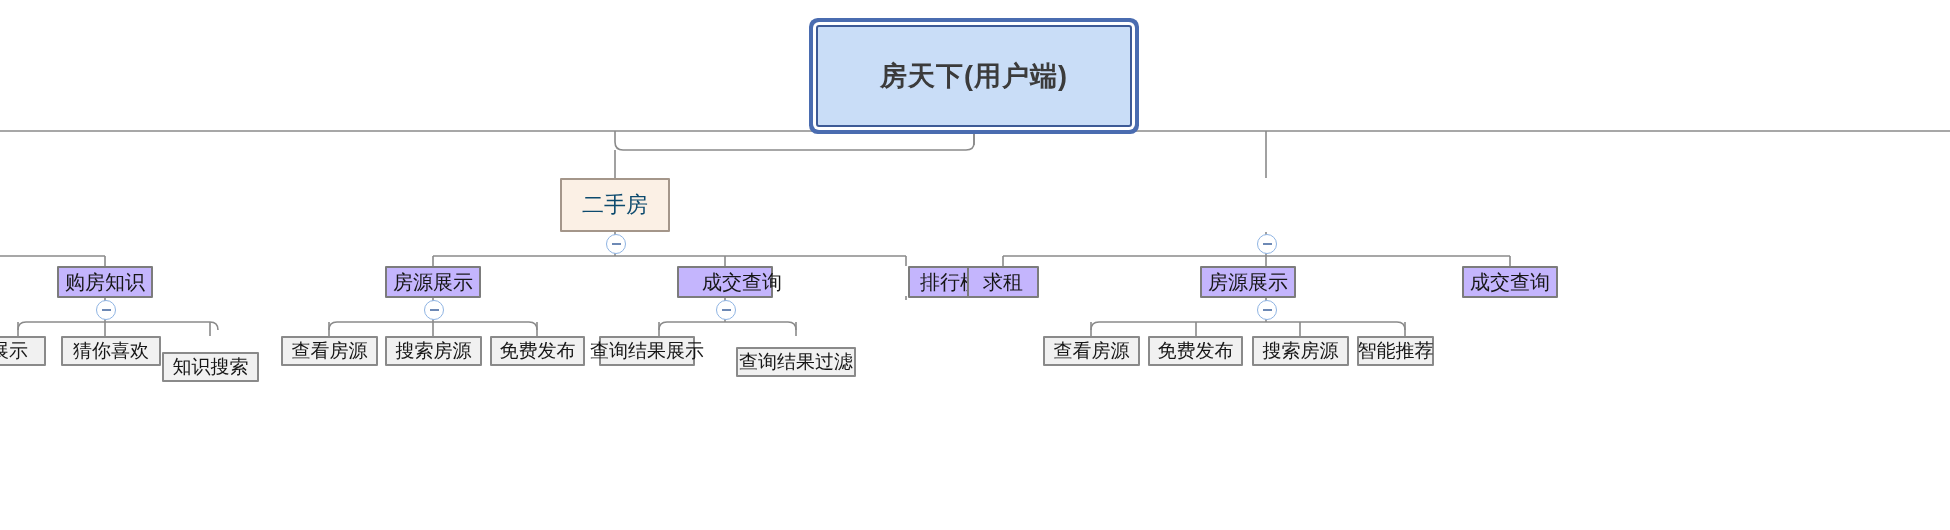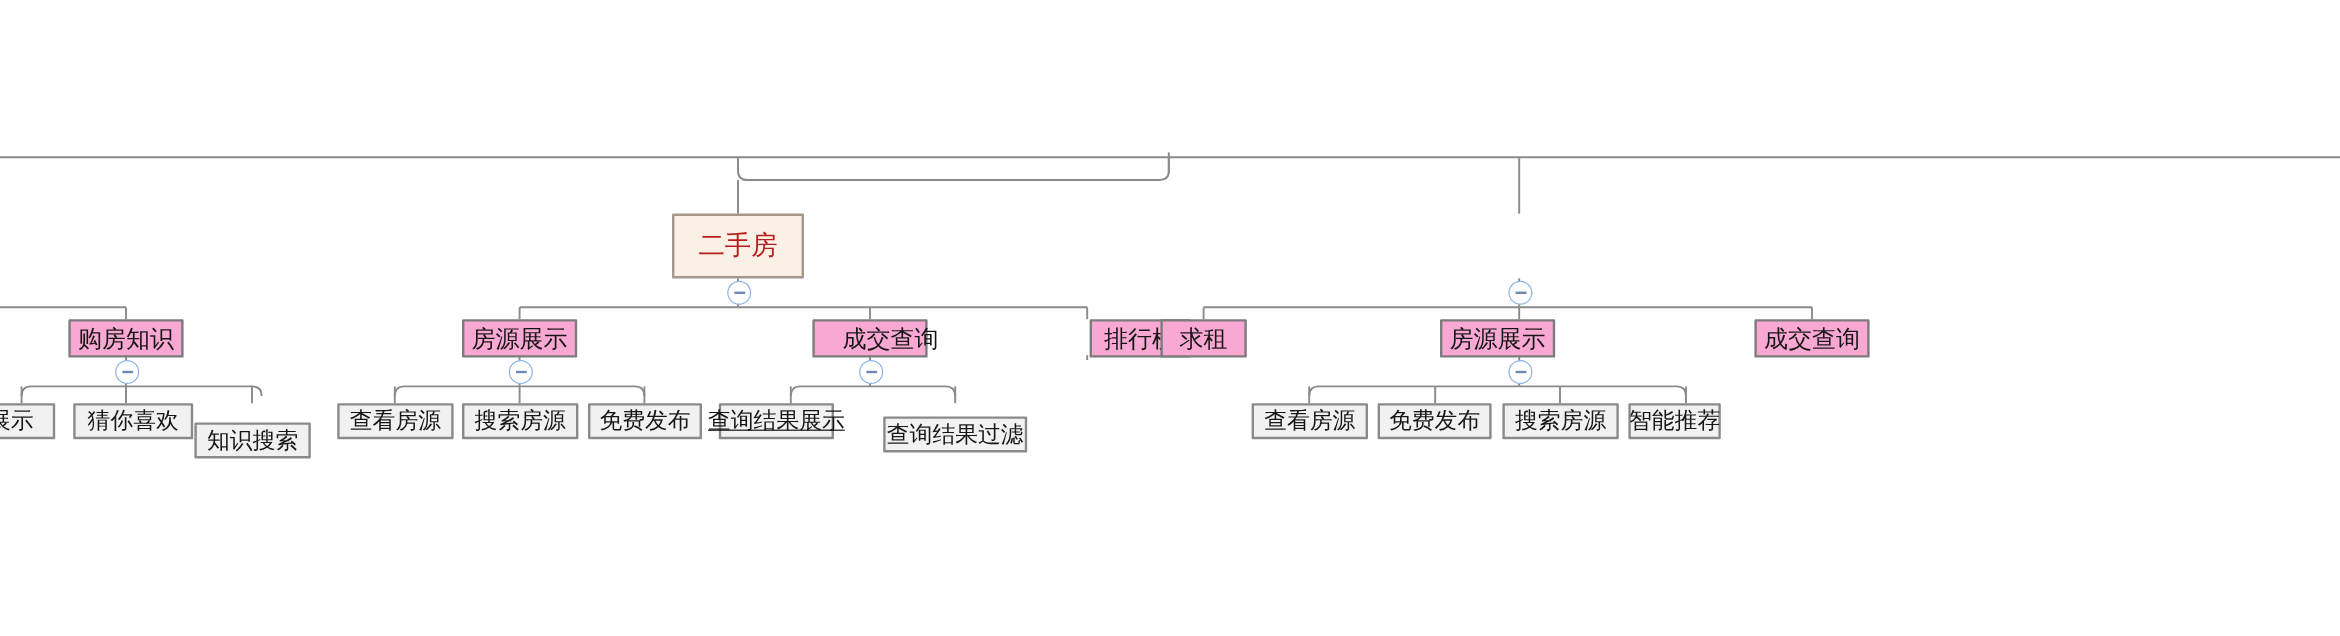--- a/index.html
+++ b/index.html
@@ -20,25 +20,25 @@
   
   .node.root{
     background:#c9ddf7;border:2px solid #3d5a96;
     box-shadow:0 0 0 3px #ffffff, 0 0 0 7px #4a6cb0;
     border-radius:3px;font-weight:bold;font-size:27px;letter-spacing:1px;
     color:#3b3b3b;
   }
   
   .node.l1{
     background:#fbf0e5;border:2px solid #a4968a;border-radius:1px;
-    font-size:22px;color:#b91c1c;
+    font-size:22px;color:#0c4a6e;
   }
   
   .node.plain{
-    background:#f9a8d4;border:2px solid #7c7c7c;border-radius:1px;
+    background:#c4b5fd;border:2px solid #7c7c7c;border-radius:1px;
     font-size:20px;color:#161616;text-align:center;
   }
   .node.leaf{
     background:#f1f1f1;border:2px solid #8a8a8a;border-radius:1px;
     font-size:19px;color:#161616;
   }
 
   
   .toggle{
     position:absolute;width:18px;height:18px;border-radius:50%;
@@ -101,20 +101,21 @@
       <path d="M-60,256 L105,256"></path>
       <path d="M105,256 L105,266"></path>
       <path d="M105,296 L105,322"></path>
       <path d="M18,330 Q18,322 26,322 L210,322 Q218,322 218,330"></path>
       <path d="M18,322 L18,336"></path>
       <path d="M105,322 L105,336"></path>
       <path d="M210,322 L210,336"></path>
     </g>
   </svg>
 
+  <div class="node root" style="left:816px;top:25px;width:316px;height:102px;">房天下(用户端)</div>
 
   <div class="node l1" style="left:560px;top:178px;width:110px;height:54px;">二手房</div>
   <div class="toggle" style="left:606px;top:234px;">
       <span></span>
     </div>
 
   <div class="toggle" style="left:1257px;top:234px;">
       <span></span>
     </div>
 
@@ -145,21 +146,21 @@
     </div>
 
   <div class="node leaf" style="left:-28px;top:336px;width:74px;height:30px;">展示</div>
   <div class="node leaf" style="left:61px;top:336px;width:100px;height:30px;">猜你喜欢</div>
   <div class="node leaf" style="left:162px;top:352px;width:97px;height:30px;">知识搜索</div>
 
   <div class="node leaf" style="left:281px;top:336px;width:97px;height:30px;">查看房源</div>
   <div class="node leaf" style="left:385px;top:336px;width:97px;height:30px;">搜索房源</div>
   <div class="node leaf" style="left:490px;top:336px;width:95px;height:30px;">免费发布</div>
 
-  <div class="node leaf" style="left:599px;top:336px;width:96px;height:30px;text-decoration:underline;">查询结果展示</div>
+  <div class="node leaf" style="left:599px;top:336px;width:96px;height:30px;">查询结果展示</div>
   <div class="node leaf" style="left:736px;top:347px;width:120px;height:30px;">查询结果过滤</div>
 
   <div class="node leaf" style="left:1043px;top:336px;width:97px;height:30px;">查看房源</div>
   <div class="node leaf" style="left:1148px;top:336px;width:95px;height:30px;">免费发布</div>
   <div class="node leaf" style="left:1252px;top:336px;width:97px;height:30px;">搜索房源</div>
   <div class="node leaf" style="left:1357px;top:336px;width:77px;height:30px;">智能推荐</div>
 
 </div>
 
 </body></html>

